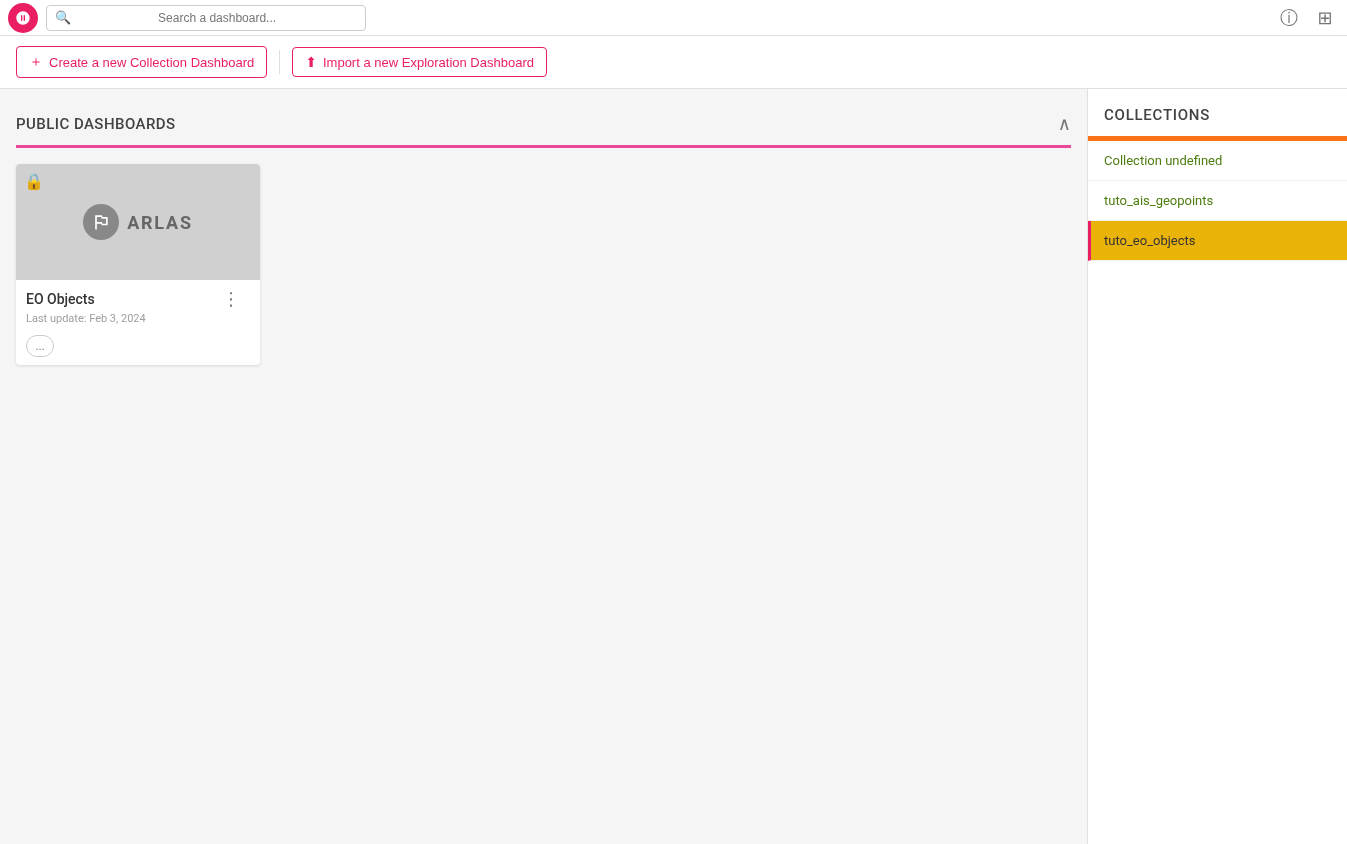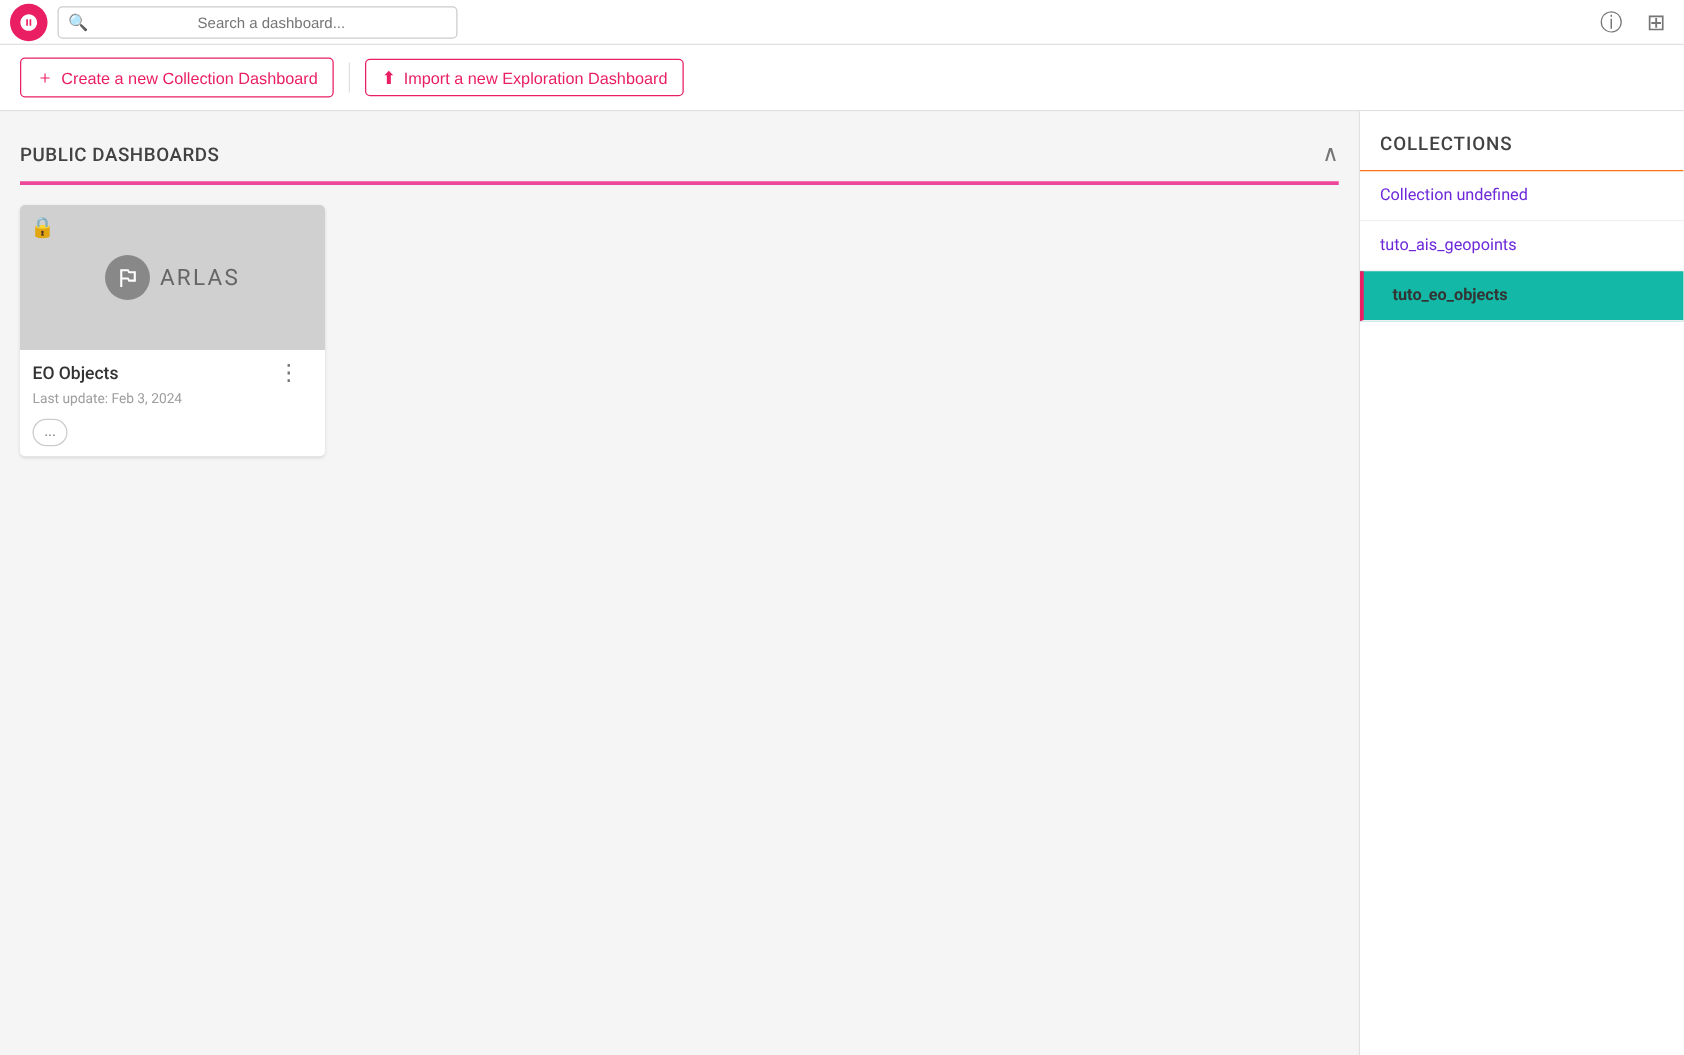--- a/index.html
+++ b/index.html
@@ -163,21 +163,21 @@
       gap: 8px;
       color: #555;
     }
     .arlas-logo-circle {
       width: 36px; height: 36px;
       border-radius: 50%;
       background: #888;
       display: flex; align-items: center; justify-content: center;
     }
     .arlas-logo-circle svg { width: 20px; height: 20px; fill: white; }
-    .arlas-logo-text { font-size: 18px; font-weight: 400; letter-spacing: 0.1em; color: #666; }
+    .arlas-logo-text { font-size: 18px; font-weight: 700; letter-spacing: 0.1em; color: #666; }
 
     .card-body {
       padding: 8px 18px 4px 10px;
     }
     .card-title-row {
       display: flex;
       align-items: center;
       justify-content: space-between;
     }
     .card-title {
@@ -216,44 +216,43 @@
     
     .collections-sidebar {
       width: 260px;
       background: #fff;
       border-left: 1px solid #e0e0e0;
       flex-shrink: 0;
       overflow-y: auto;
     }
     .collections-header {
       padding: 16px 16px 12px 16px;
-      border-bottom: 1px solid #f97316;
+      border-bottom: 5px solid #f97316;
     }
     .collections-title {
       font-size: 15px;
       font-weight: 500;
       color: #424242;
       letter-spacing: 0.05em;
       text-transform: uppercase;
       font-variant: small-caps;
     }
     .collection-item {
       padding: 12px 16px;
       border-bottom: 1px solid #f0f0f0;
       font-size: 13px;
-      color: #6d28d9;
+      color: #4d7c0f;
       cursor: pointer;
       position: relative;
     }
     .collection-item.active {
-      background: #14b8a6;
+      background: #eab308;
       color: #333;
       border-left: 3px solid #e91e63;
-      padding-left: 23px;
-      font-weight: bold;
+      padding-left: 13px;
     }
   </style>
 </head>
 <body>
 
 <nav class="top-nav">
   <div class="app-logo">
     <svg viewBox="0 0 24 24">
       <path d="M12 2C6.48 2 2 6.48 2 12s4.48 10 10 10 10-4.48 10-10S17.52 2 12 2zm-1 14H9V8h2v8zm4 0h-2V8h2v8z"></path>
     </svg>

